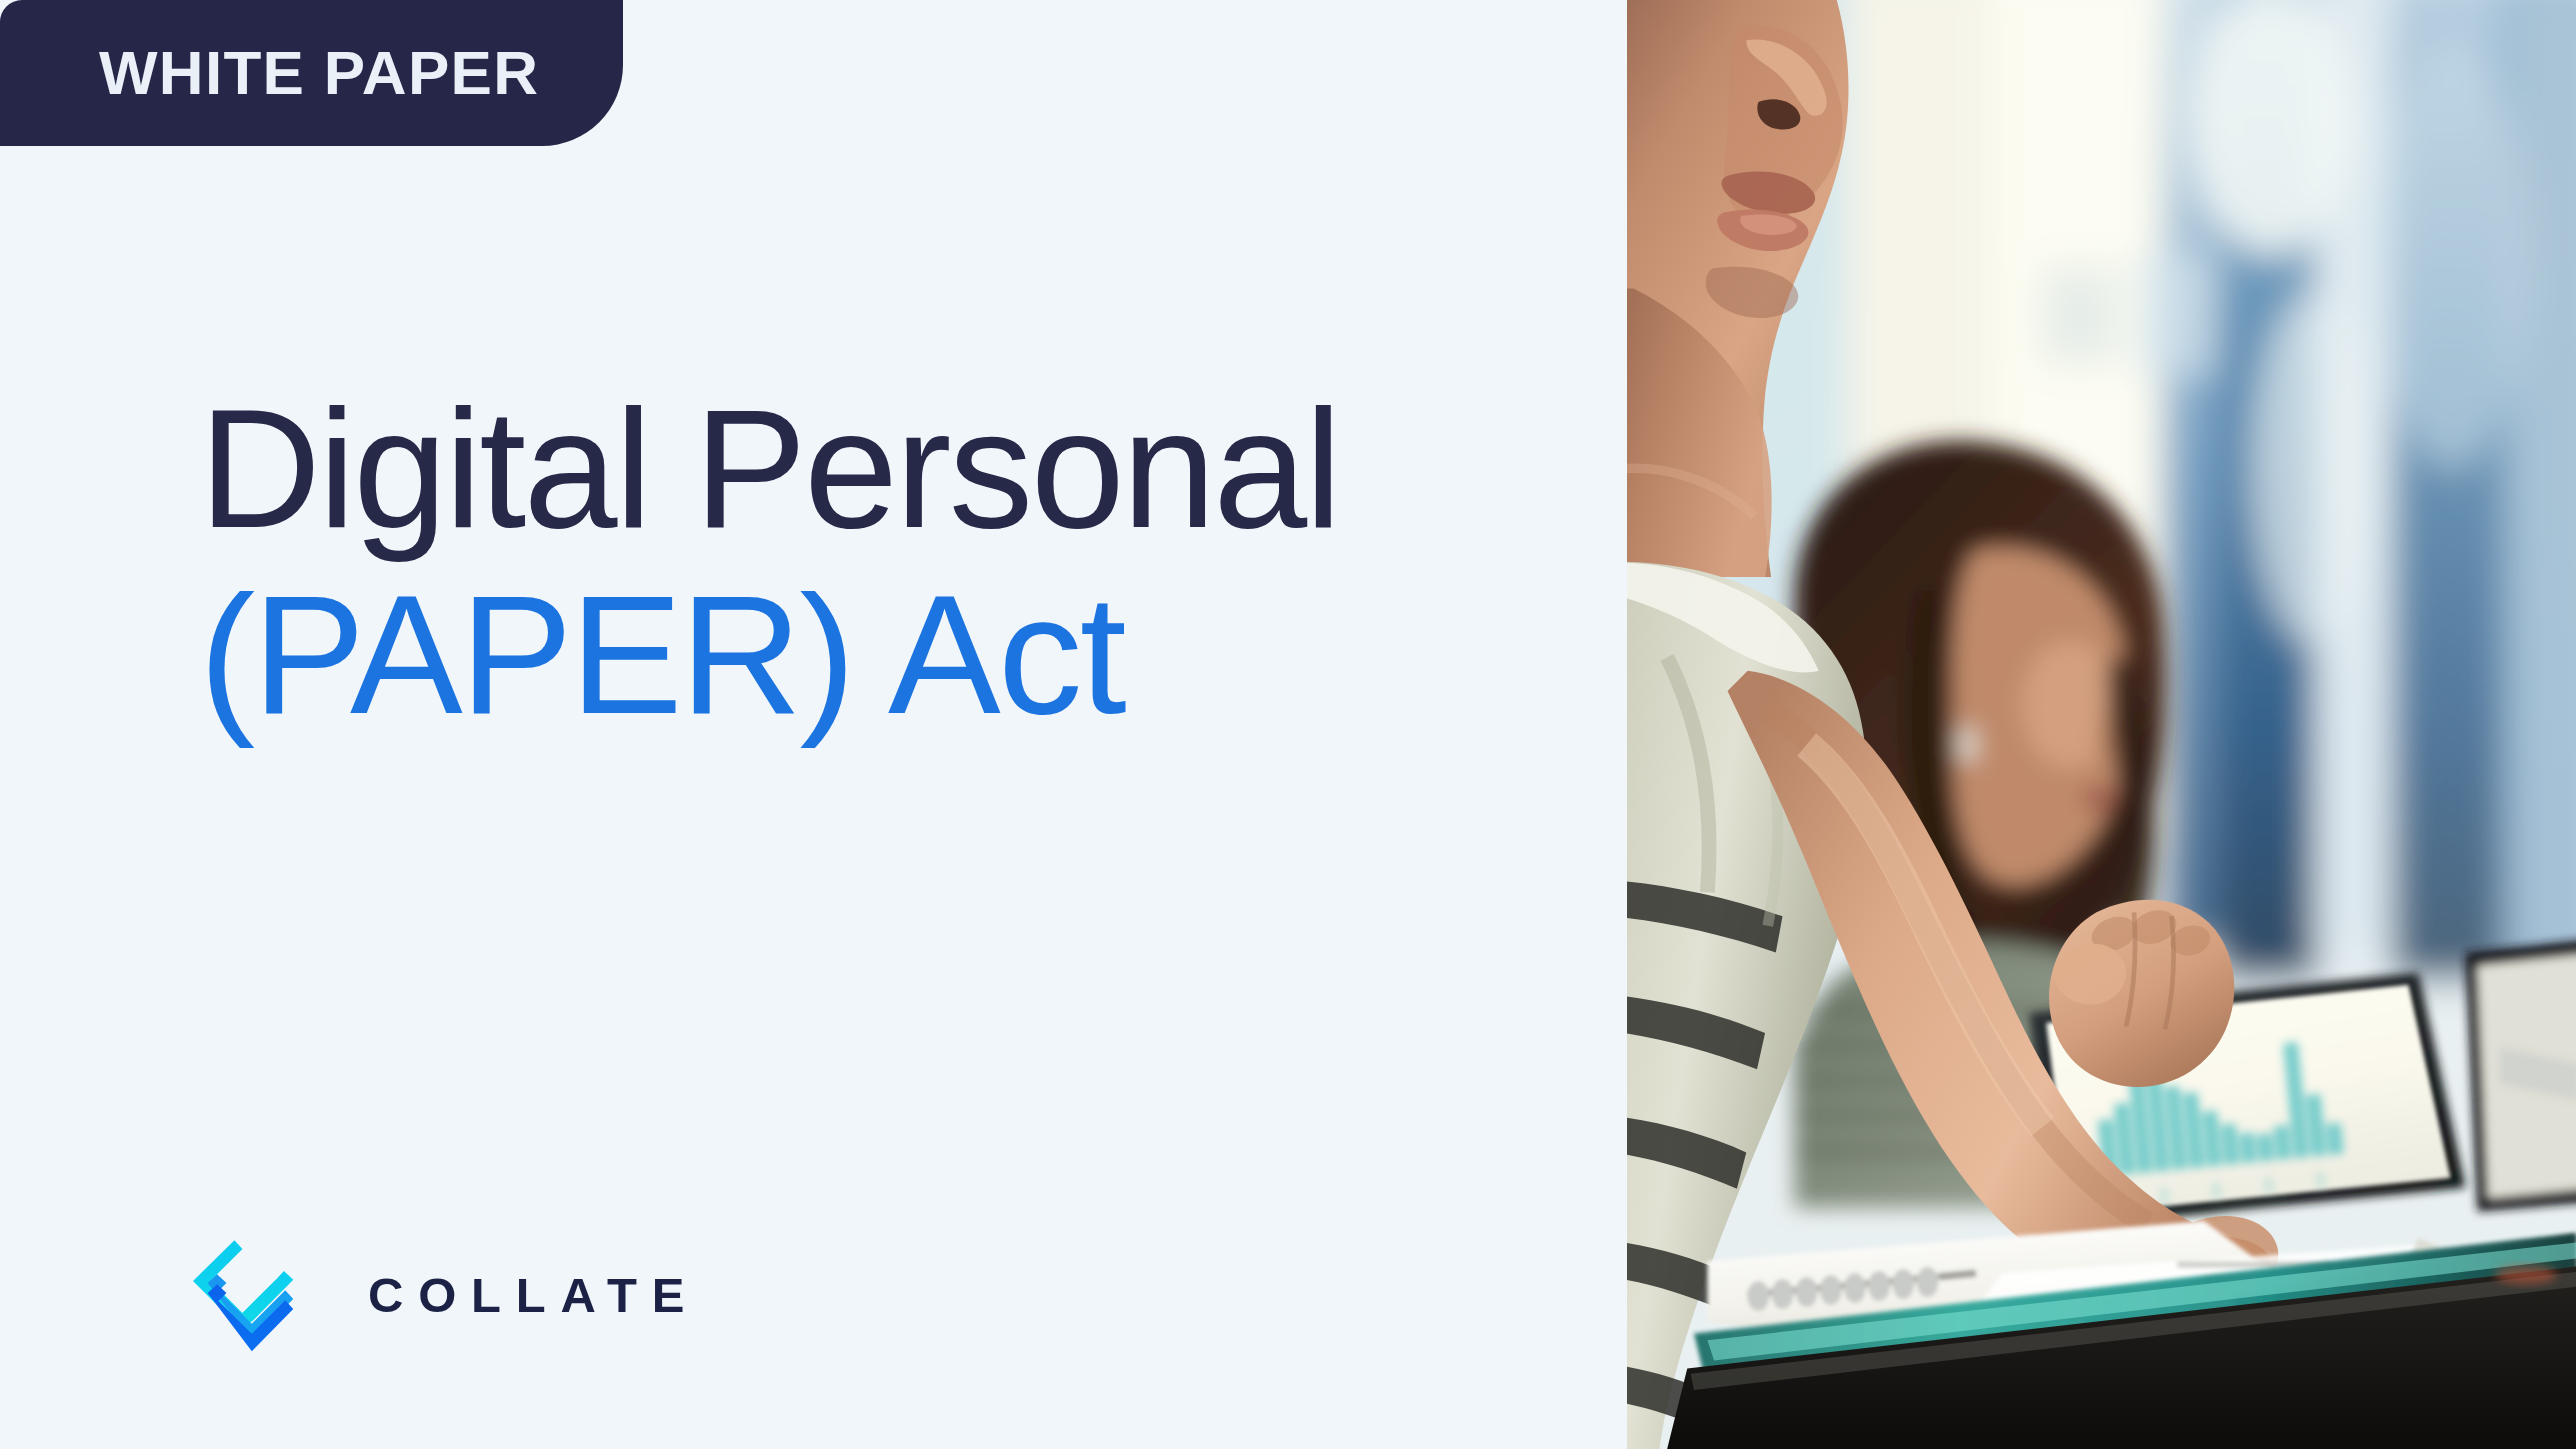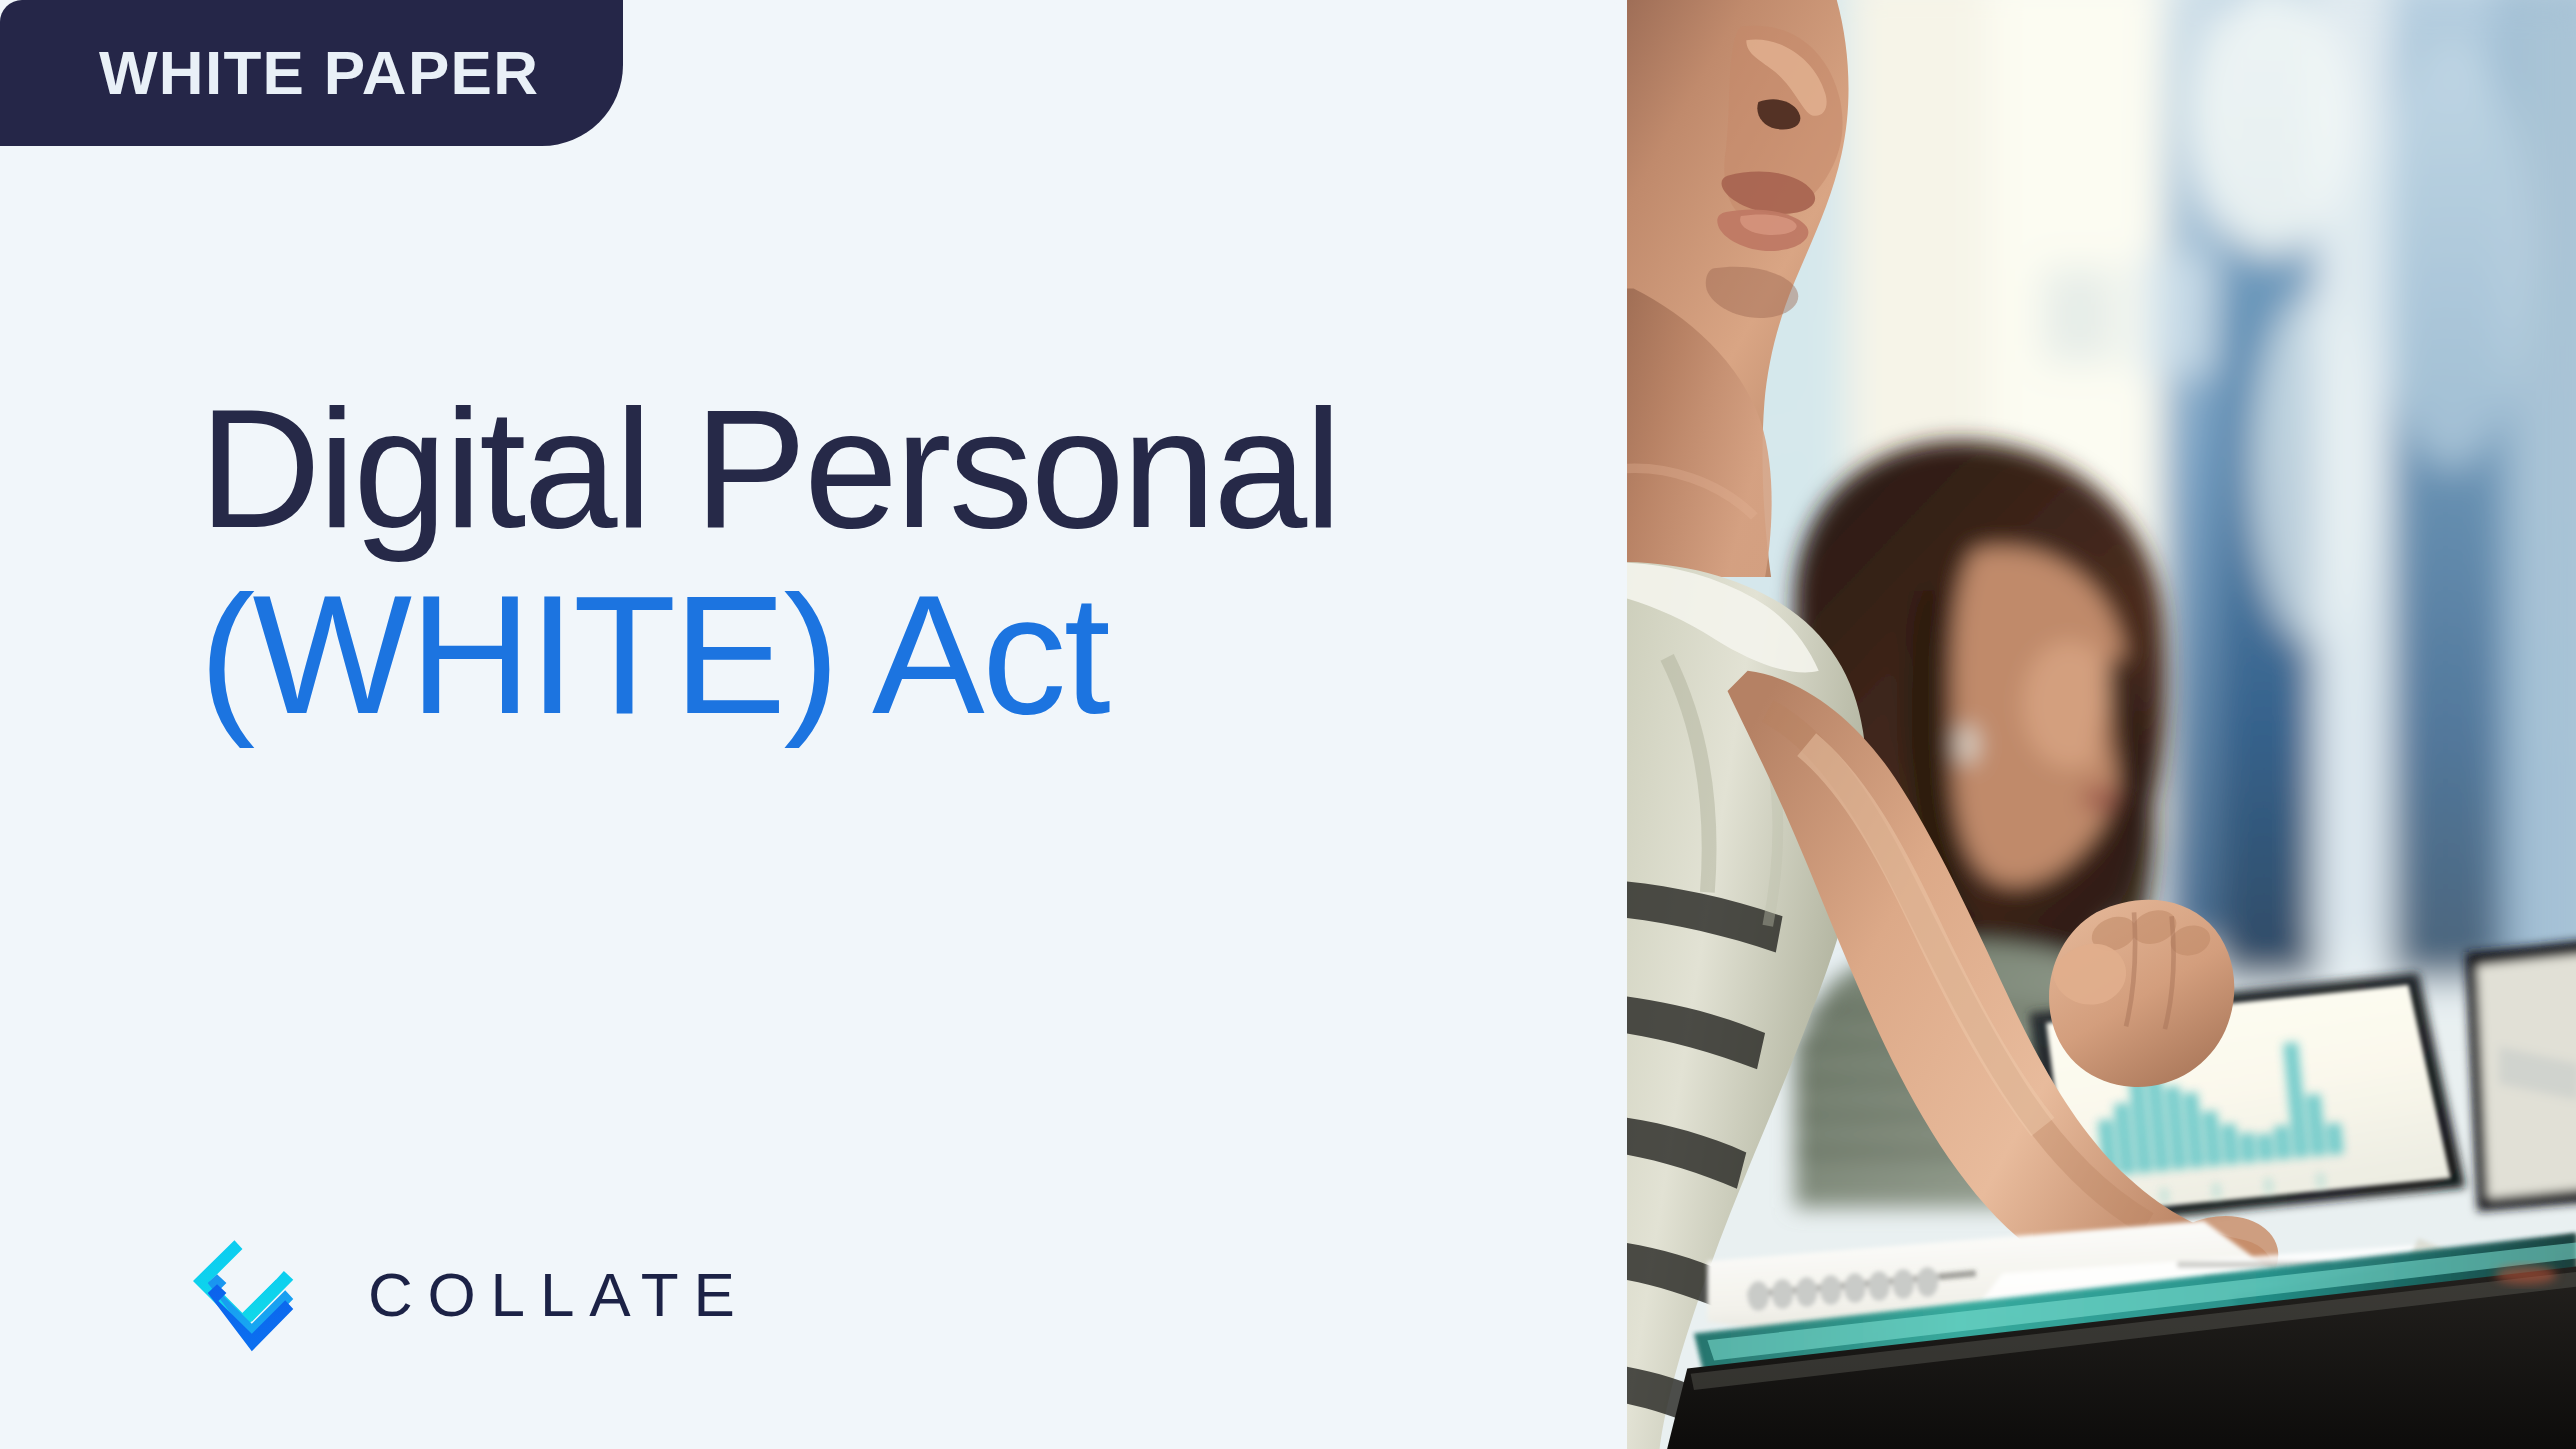--- a/index.html
+++ b/index.html
@@ -66,22 +66,22 @@
     display:flex; align-items:center;
   }
   .logo-mark {
     width:131px; height:118px;
     flex:0 0 131px;
     display:block;
   }
   .logo-wordmark {
     margin-left:44px;
     color:#1C2246;
-    font-size:62px;
-    font-weight:400;
+    font-size:49px;
+    font-weight:700;
     letter-spacing:14.8px;
     line-height:1;
     font-family:"Liberation Sans", sans-serif;
     white-space:nowrap;
   }
 
   
   .photo-panel {
     position:relative;
     width:949px; height:1449px;
@@ -97,21 +97,21 @@
 <div id="cover">
 
   <div class="left-panel">
 
     <div class="badge">
       <span class="badge-label">WHITE PAPER</span>
     </div>
 
     <div class="title-block">
       <div class="title-line title-dark">Digital Personal</div>
-      <div class="title-line title-blue">(WHITE) Act</div>
+      <div class="title-line title-blue">(PAPER) Act</div>
     </div>
 
     <div class="logo-lockup">
       <svg class="logo-mark" viewBox="0 0 196 176">
         <defs>
           <linearGradient id="gTop" x1="0" y1="0" x2="0.25" y2="1">
             <stop offset="0%" stop-color="#0ACBF2"></stop>
             <stop offset="100%" stop-color="#11D9E8"></stop>
           </linearGradient>
           <linearGradient id="gMid" x1="0" y1="0" x2="0.3" y2="1">

